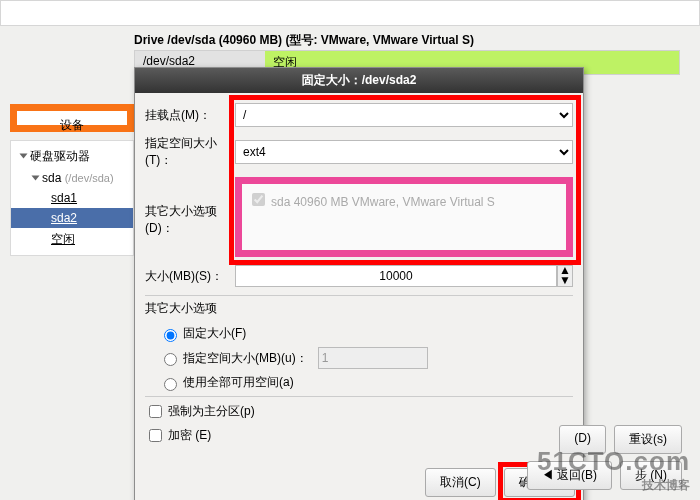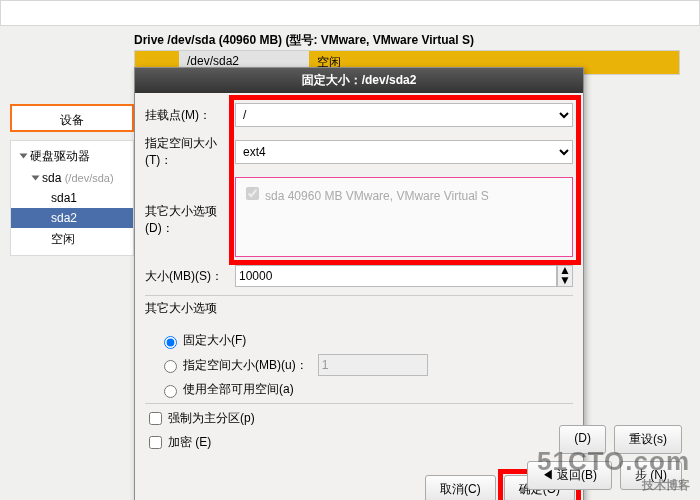--- a/index.html
+++ b/index.html
@@ -1,45 +1,45 @@
 <!DOCTYPE html>
 <html><head>
 <meta charset="utf-8">
 <style>
   * { box-sizing: border-box; font-family: sans-serif; font-size: 12px; }
   body { margin: 0; background: #f0f0ee; width: 700px; height: 500px; position: relative; }
   .header-bar { position: absolute; top: 0; left: 0; right: 0; height: 26px; background: #fff; border: 1px solid #d6d6d6; }
   .drive-info { position: absolute; top: 32px; left: 134px; font-weight: bold; }
-  .drive-row { position: absolute; top: 50px; left: 134px; right: 20px; display: flex; border: 1px solid #d0d0d0; background: #eab308; padding-left: 44px; }
+  .drive-row { position: absolute; top: 50px; left: 134px; right: 20px; display: flex; border: 1px solid #d0d0d0; background: #bef264; }
   .drive-row div { padding: 3px 8px; }
   .dev-label { background: #e2e2e2; width: 130px; }
   .free-label { flex: 1; }
-  .side-header { position: absolute; top: 104px; left: 10px; width: 124px; height: 28px; background: #fff; border: 2px solid #f97316; text-align: center; line-height: 28px; }
+  .side-header { position: absolute; top: 104px; left: 10px; width: 124px; height: 28px; background: #fff; border: 7px solid #f97316; text-align: center; line-height: 28px; }
   .side-panel { position: absolute; top: 140px; left: 10px; width: 124px; background: #fff; border: 1px solid #dadada; padding: 4px 0; }
   .tree-item { padding: 3px 4px 3px 10px; white-space: nowrap; }
   .tree-item.il1 { padding-left: 22px; }
-  .tree-item.il2 { padding-left: 40px; }
+  .tree-item.il2 { padding-left: 40px; text-decoration: underline; }
   .tree-item .sub { color: #9a9a9a; font-size: 11px; }
   .tree-item.sel { background: #4a6ea9; color: #fff; }
   .tri { display: inline-block; width: 0; height: 0; border-top: 4px solid transparent; border-bottom: 4px solid transparent; border-left: 5px solid #666; margin-right: 4px; transform: rotate(90deg); }
   .dialog { position: absolute; top: 67px; left: 134px; width: 450px; background: #f2f1ef; border: 1px solid #8d8d8d; box-shadow: 2px 2px 6px rgba(0,0,0,0.3); }
   .dlg-title { background: linear-gradient(#5a5a5a,#333); color: #fff; text-align: center; padding: 4px 0; font-weight: bold; }
   .dlg-body { padding: 10px; position: relative; }
   .frow { display: flex; align-items: center; margin-bottom: 8px; }
   .flab { width: 90px; }
   .finput { flex: 1; }
   select, input[type=text] { width: 100%; padding: 3px; border: 1px solid #bbb; background: #fff; }
-  .driver-box { flex: 1; height: 80px; border: 1px solid #ec4899; background: #fafafa; padding: 6px; color: #aaa; font-size: 11px; }
+  .driver-box { flex: 1; height: 80px; border: 7px solid #ec4899; background: #fafafa; padding: 6px; color: #aaa; font-size: 11px; }
   .driver-box input[type=checkbox] { margin-right: 6px; }
   .size-input-wrap { flex: 1; display: flex; }
-  .size-input-wrap input { flex: 1; }
+  .size-input-wrap input { flex: 1; text-align: center; }
   .spin { width: 16px; border: 1px solid #bbb; background: #eee; display: flex; flex-direction: column; font-size: 8px; }
   .spin span { flex: 1; text-align: center; line-height: 8px; }
   .sep { border-top: 1px solid #ccc; margin: 4px 0; }
-  .opt-title { margin: 4px 0 15px 0; }
+  .opt-title { margin: 4px 0 8px 0; }
   .opt-row { display: flex; align-items: center; margin: 5px 0 5px 14px; }
   .opt-row input[type=radio], .opt-row input[type=checkbox] { margin-right: 6px; }
   .opt-row .mini { width: 110px; margin-left: 10px; background: #eee; color: #999; }
   .dlg-btns { display: flex; justify-content: flex-end; gap: 8px; padding: 8px; }
   .btn { border: 1px solid #aaa; background: linear-gradient(#fdfdfd,#e6e6e6); padding: 5px 14px; border-radius: 3px; cursor: pointer; }
   .hl-red1 { position: absolute; border: 5px solid red; pointer-events: none; }
   .bottom-btns { position: absolute; bottom: 46px; right: 18px; display: flex; gap: 8px; }
   .bottom-btns2 { position: absolute; bottom: 10px; right: 18px; display: flex; gap: 8px; }
   .watermark { position: absolute; bottom: 6px; right: 10px; color: #444; font-family: sans-serif; opacity: 0.55; pointer-events: none; text-align: right; }
   .watermark .w1 { font-size: 26px; font-weight: bold; letter-spacing: 1px; }

